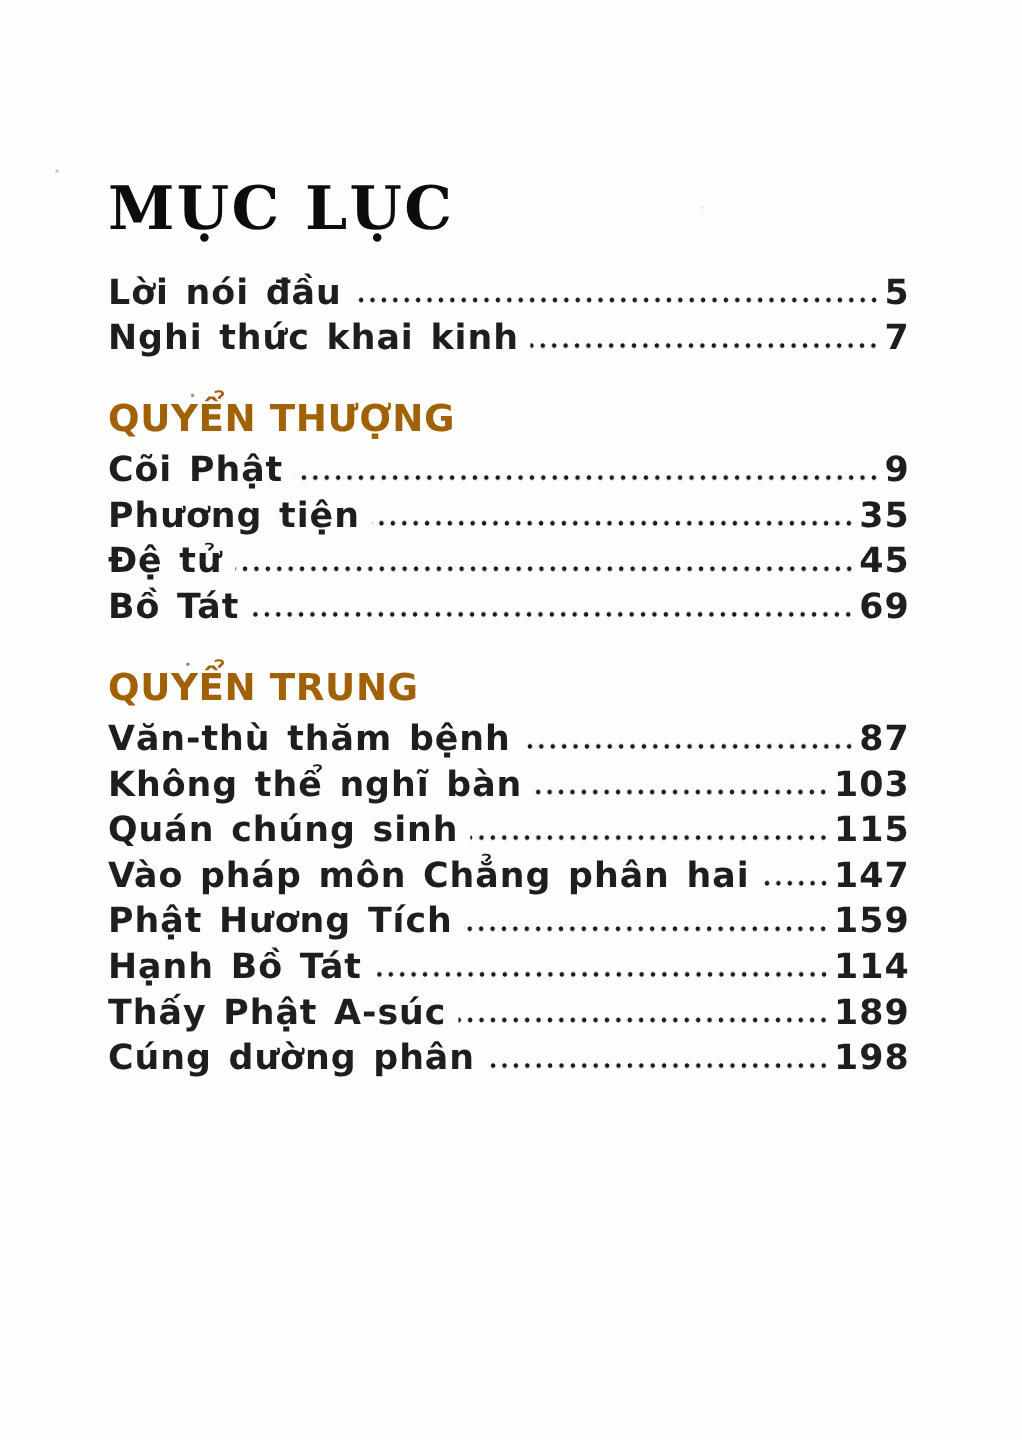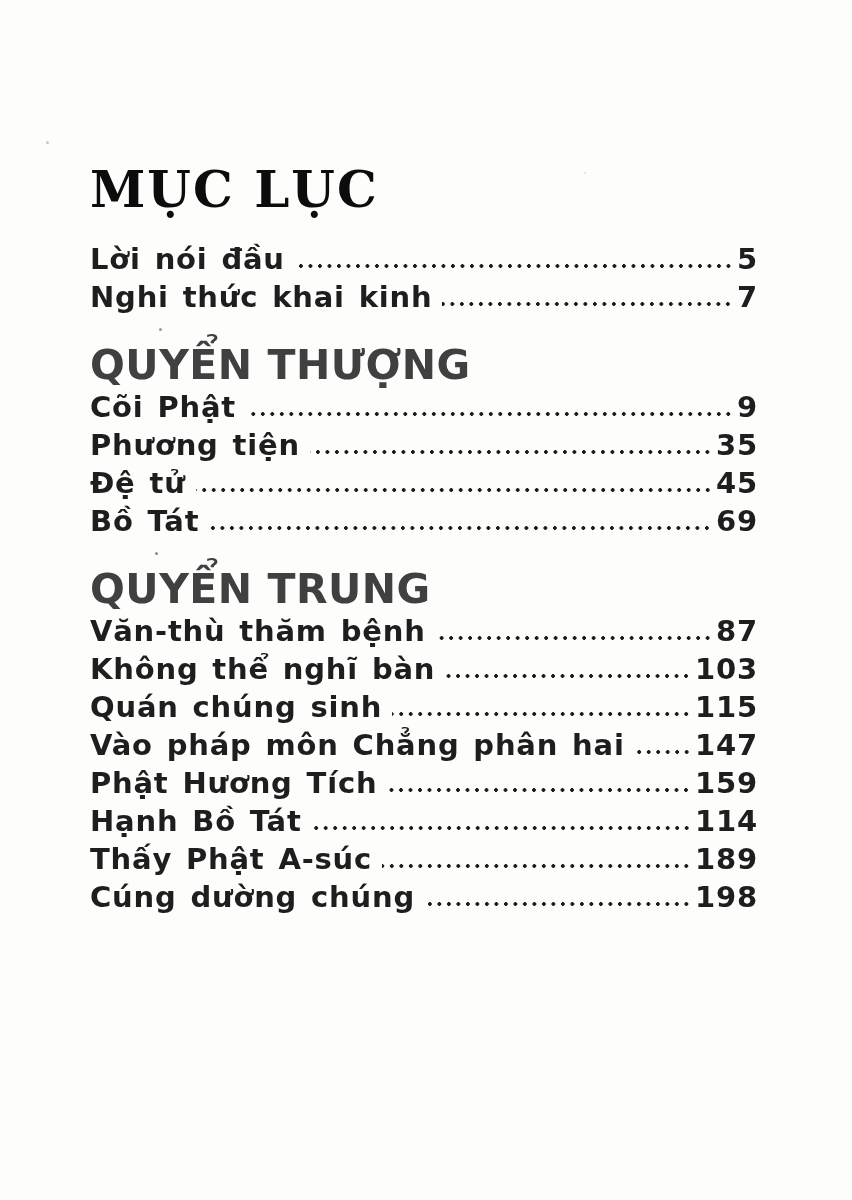--- a/index.html
+++ b/index.html
@@ -12,35 +12,35 @@
     width: 852px;
     height: 1200px;
     box-sizing: border-box;
     background: #fdfdfc;
     overflow: hidden;
     padding: 146px 94px 0 90px;
     font-family: "DejaVu Sans", "Liberation Sans", sans-serif;
     color: #1c1c1c;
   }
   .doc-title {
-    margin: 16px 0 22px 0;
+    margin: 0 0 22px 0;
     font-family: "DejaVu Serif", "Liberation Serif", serif;
     font-weight: bold;
     font-size: 50px;
     line-height: 56px;
     letter-spacing: 2px;
     color: #0c0c0c;
   }
   .section-heading {
     margin: 30px 0 4px 0;
     font-weight: bold;
-    font-size: 41px;
+    font-size: 31px;
     line-height: 38px;
     letter-spacing: 0.5px;
-    color: #404040;
+    color: #a16207;
   }
   .toc-row {
     display: flex;
     align-items: baseline;
     font-size: 29px;
     line-height: 38px;
     letter-spacing: 0.8px;
     word-spacing: 3px;
     color: #1e1e1e;
     font-weight: bold;
@@ -148,17 +148,17 @@
     <span class="toc-label">Hạnh Bồ Tát</span>
     <span class="toc-dots"></span>
     <span class="toc-page">114</span>
   </div>
   <div class="toc-row">
     <span class="toc-label">Thấy Phật A-súc</span>
     <span class="toc-dots"></span>
     <span class="toc-page">189</span>
   </div>
   <div class="toc-row">
-    <span class="toc-label">Cúng dường chúng</span>
+    <span class="toc-label">Cúng dường phân</span>
     <span class="toc-dots"></span>
     <span class="toc-page">198</span>
   </div>
 </div>
 
 </body></html>

